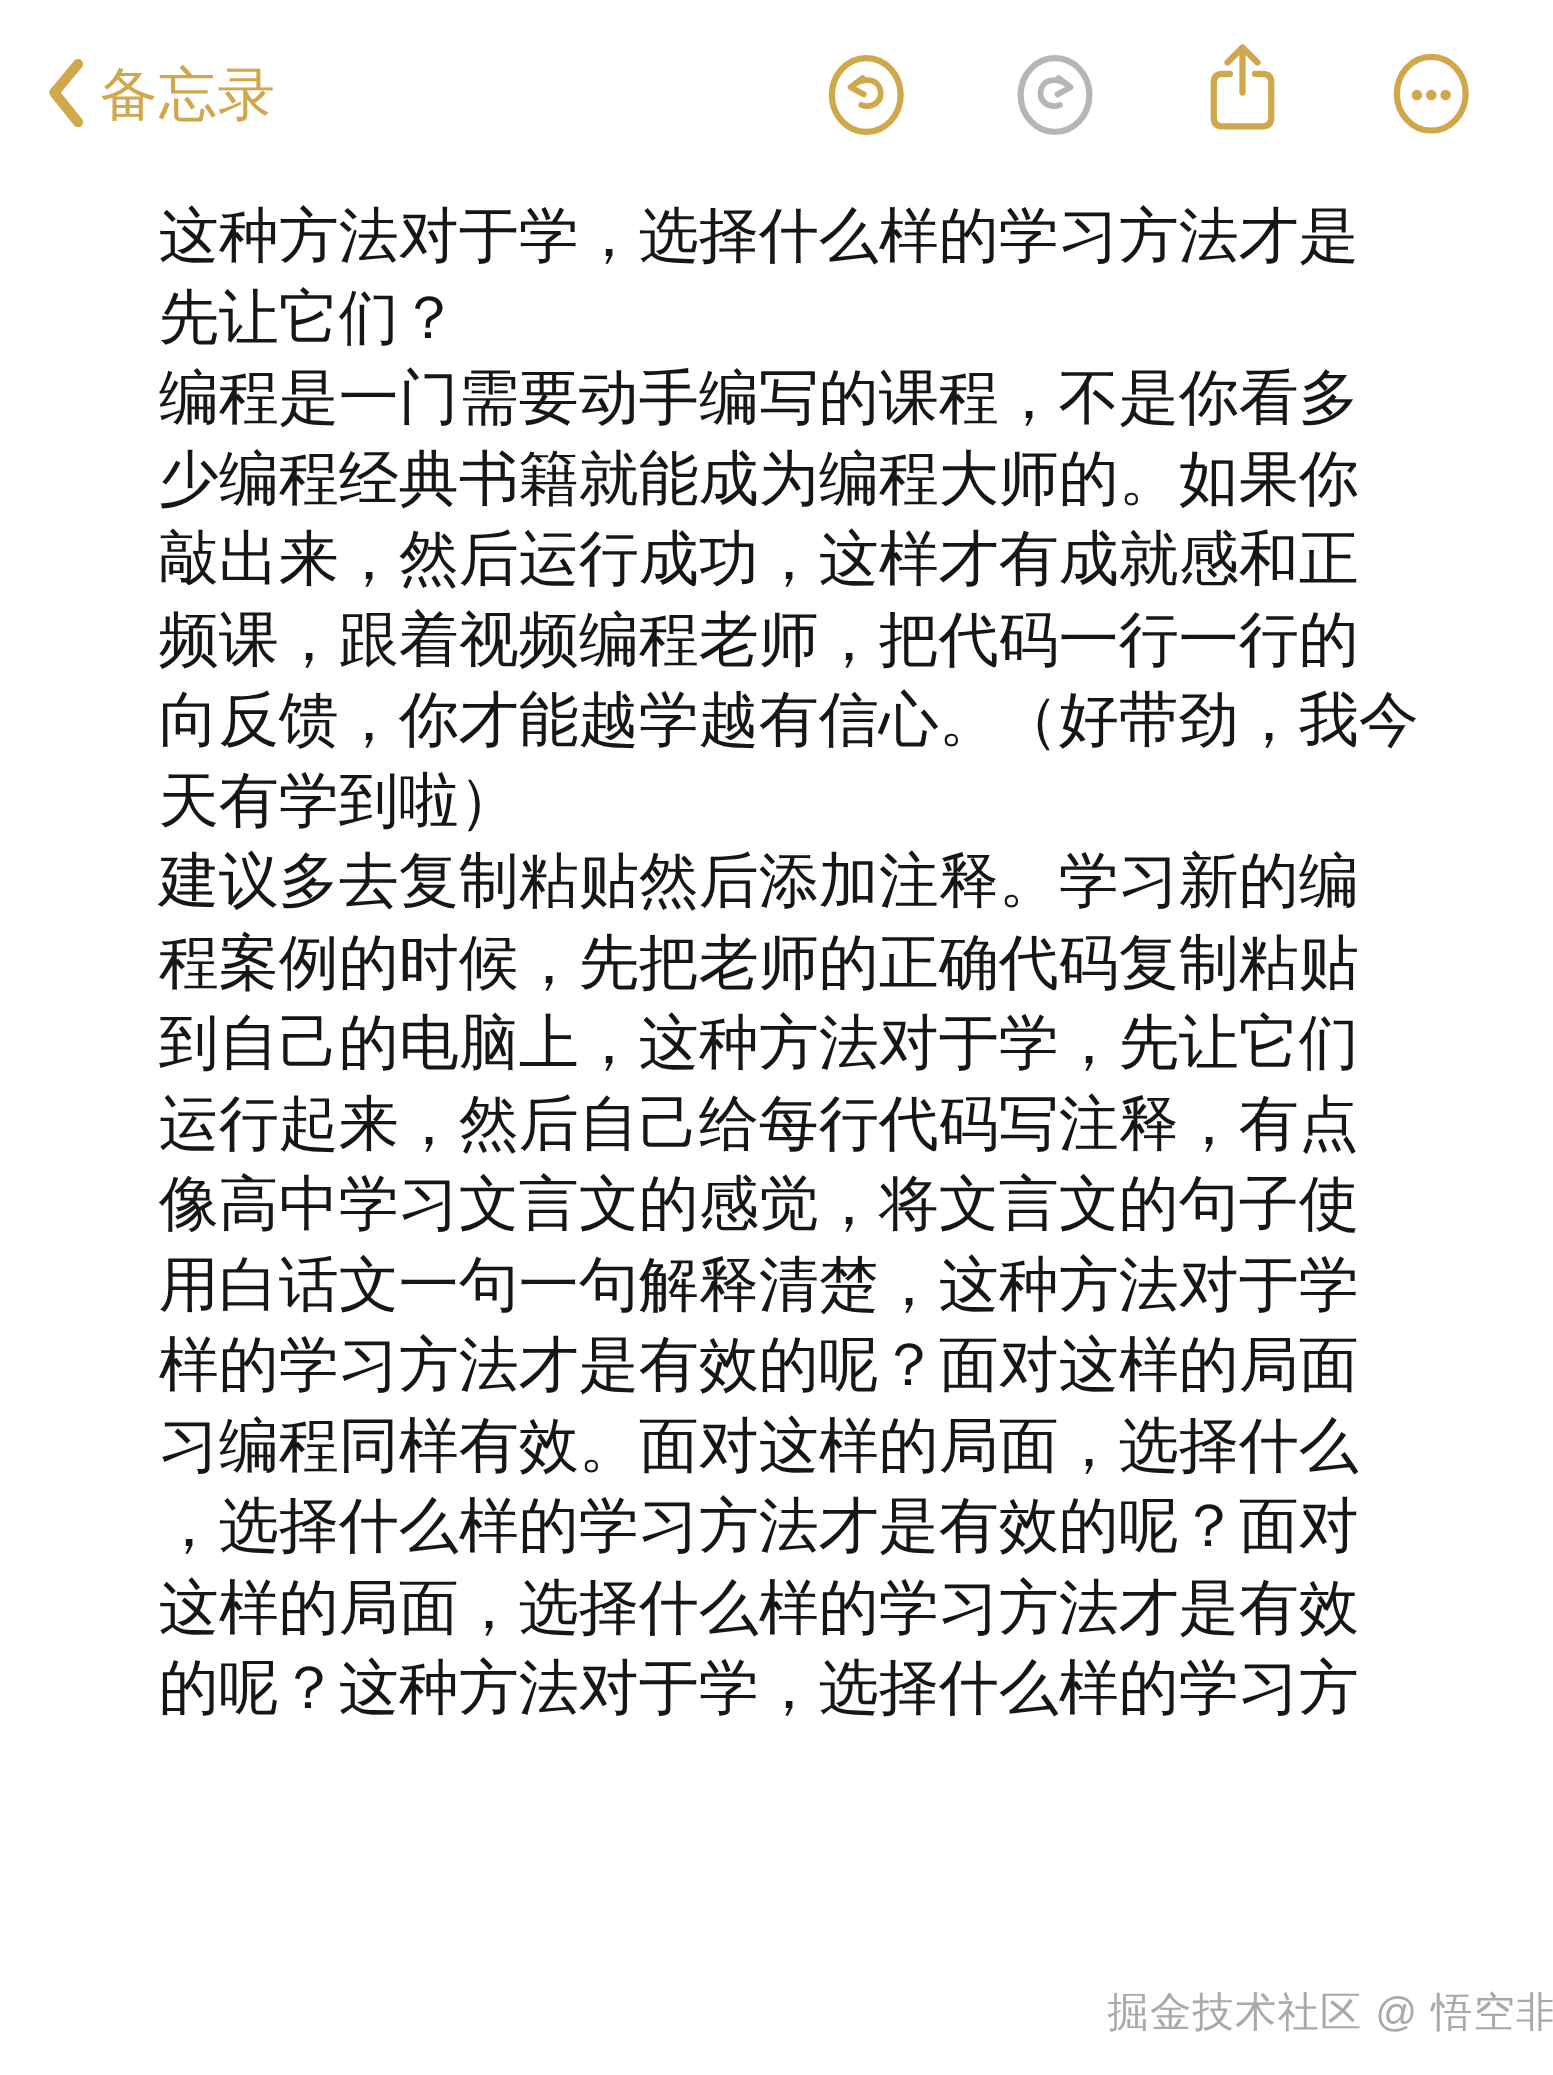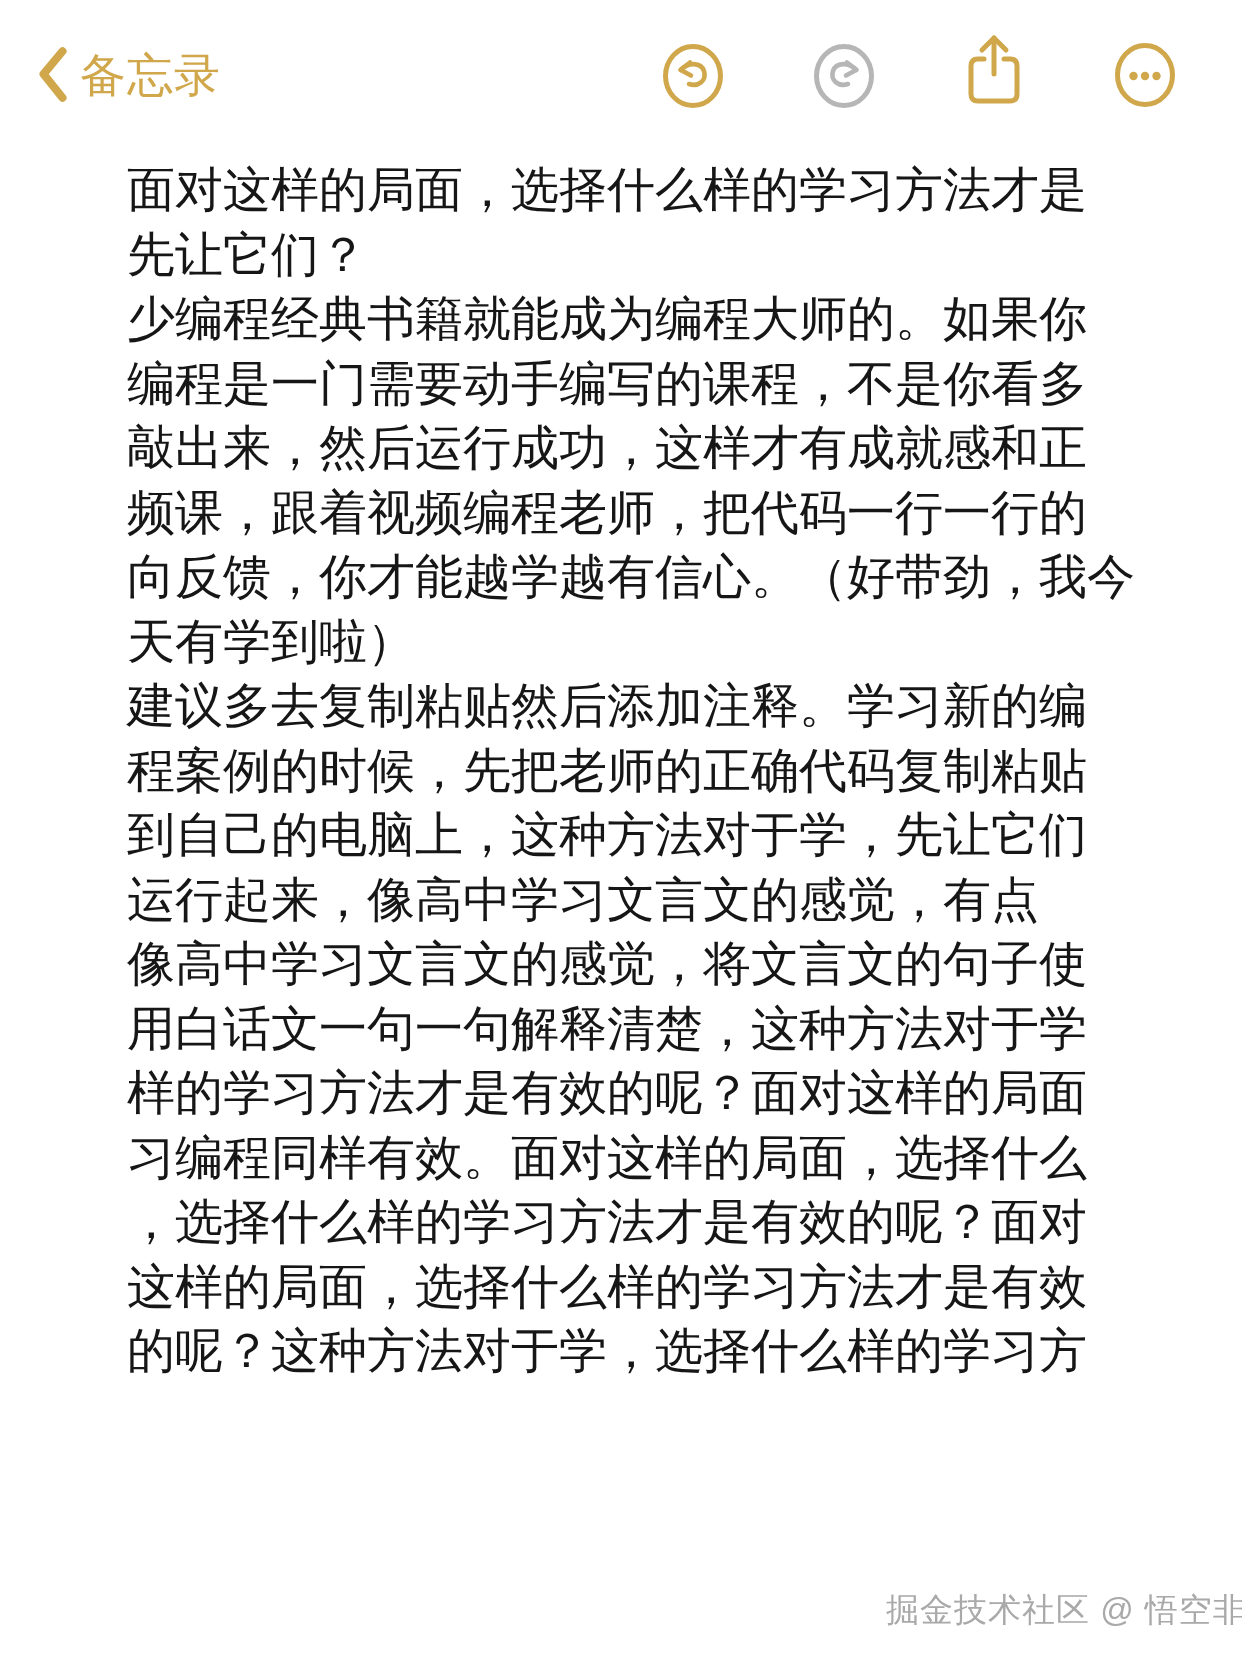--- a/index.html
+++ b/index.html
@@ -99,32 +99,32 @@
       <svg viewBox="0 0 64 64" fill="none">
         <ellipse cx="32" cy="32" rx="27.5" ry="29.5" stroke="currentColor" stroke-width="5"></ellipse>
         <circle cx="20.5" cy="33" r="4.2" fill="currentColor"></circle>
         <circle cx="32" cy="33" r="4.2" fill="currentColor"></circle>
         <circle cx="43.5" cy="33" r="4.2" fill="currentColor"></circle>
       </svg>
     </div>
   </div>
 
   <div class="note-body">
-      <div class="note-line">面对这样的局面，选择什么样的学习方法才是</div>
+      <div class="note-line">这种方法对于学，选择什么样的学习方法才是</div>
       <div class="note-line">先让它们？</div>
+      <div class="note-line">编程是一门需要动手编写的课程，不是你看多</div>
       <div class="note-line">少编程经典书籍就能成为编程大师的。如果你</div>
-      <div class="note-line">编程是一门需要动手编写的课程，不是你看多</div>
       <div class="note-line">敲出来，然后运行成功，这样才有成就感和正</div>
       <div class="note-line">频课，跟着视频编程老师，把代码一行一行的</div>
       <div class="note-line">向反馈，你才能越学越有信心。（好带劲，我今</div>
       <div class="note-line">天有学到啦）</div>
       <div class="note-line">建议多去复制粘贴然后添加注释。学习新的编</div>
       <div class="note-line">程案例的时候，先把老师的正确代码复制粘贴</div>
       <div class="note-line">到自己的电脑上，这种方法对于学，先让它们</div>
-      <div class="note-line">运行起来，像高中学习文言文的感觉，有点</div>
+      <div class="note-line">运行起来，然后自己给每行代码写注释，有点</div>
       <div class="note-line">像高中学习文言文的感觉，将文言文的句子使</div>
       <div class="note-line">用白话文一句一句解释清楚，这种方法对于学</div>
       <div class="note-line">样的学习方法才是有效的呢？面对这样的局面</div>
       <div class="note-line">习编程同样有效。面对这样的局面，选择什么</div>
       <div class="note-line">，选择什么样的学习方法才是有效的呢？面对</div>
       <div class="note-line">这样的局面，选择什么样的学习方法才是有效</div>
       <div class="note-line">的呢？这种方法对于学，选择什么样的学习方</div>
     </div>
 
   <div class="toolbar">

